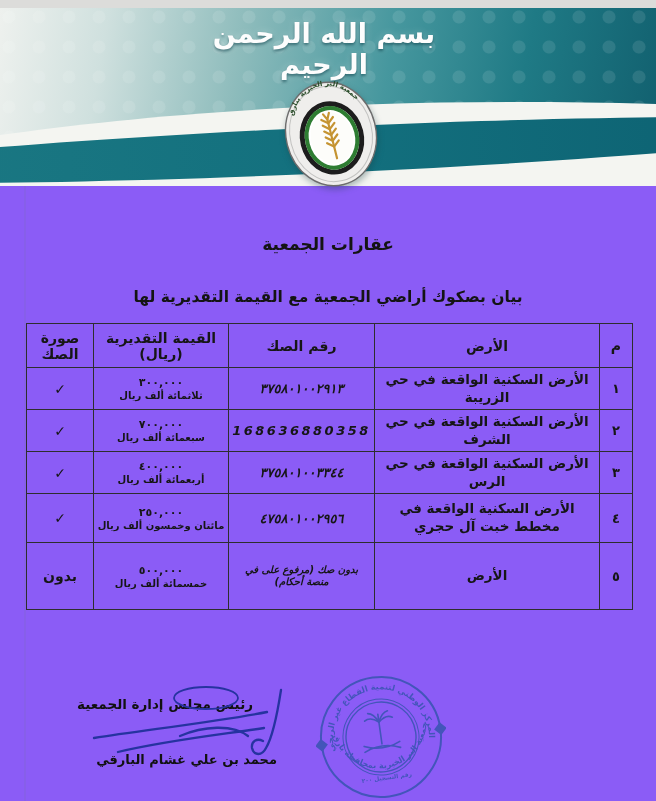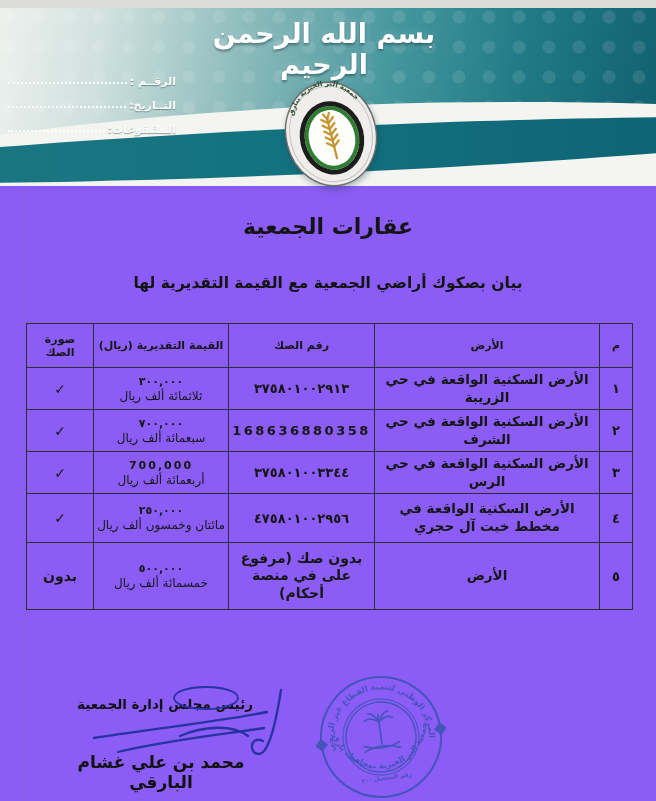--- a/index.html
+++ b/index.html
@@ -34,53 +34,53 @@
     text-shadow:0 1px 1px rgba(0,40,50,.5); }
   .hdr-left{ position:absolute; left:8px; top:56px; width:168px; direction:rtl; }
   .hdr-left .frow{ display:flex; align-items:flex-end; height:24px; }
   .hdr-left .flabel{ color:#fff; font-size:11px; font-weight:bold; white-space:nowrap;
     text-shadow:0 1px 1px rgba(70,90,90,.6); padding-left:3px; }
   .hdr-left .fdots{ flex:1; border-bottom:2px dotted rgba(255,255,255,.85); margin-bottom:4px; }
   .logo{ position:absolute; left:284px; top:70px; width:94px; height:112px; z-index:5;
     filter:drop-shadow(1px 3px 3px rgba(20,60,65,.35)); }
 
   
-  .doc-title{ position:absolute; top:206px; left:0; width:100%; text-align:center;
-    font-size:22px; font-weight:bold; color:#141414; letter-spacing:.5px; }
-  .doc-subtitle{ position:absolute; top:266px; left:0; width:100%; text-align:center;
+  .doc-title{ position:absolute; top:226px; left:0; width:100%; text-align:center;
+    font-size:17px; font-weight:bold; color:#141414; letter-spacing:.5px; }
+  .doc-subtitle{ position:absolute; top:280px; left:0; width:100%; text-align:center;
     font-size:15.5px; font-weight:bold; color:#141414; }
 
   
   table.props{
     position:absolute; top:315px; left:26px; width:606px;
     border-collapse:collapse; direction:rtl; table-layout:fixed;
   }
   table.props th, table.props td{
     border:1.6px solid #2e2e2e; text-align:center; vertical-align:middle;
     color:#161616; padding:2px 3px; overflow:hidden;
   }
-  table.props th{ font-size:11px; font-weight:bold; height:44px; }
+  table.props th{ font-size:14px; font-weight:bold; height:44px; }
   .col-no{ width:33px; } .col-land{ width:225px; } .col-deed{ width:146px; }
   .col-value{ width:135px; } .col-copy{ width:67px; }
   td.no-cell{ font-size:13px; font-weight:bold; }
   td.land-cell{ font-size:13.5px; font-weight:bold; line-height:1.3; }
-  td.deed-cell{ font-size:13px; font-weight:bold; letter-spacing:2.5px; }
-  td.deed-cell.small{ font-size:14px; letter-spacing:0; line-height:1.25; }
+  td.deed-cell{ font-size:13px; font-weight:bold; letter-spacing:2.5px;font-style:italic; }
+  td.deed-cell.small{ font-size:10px; letter-spacing:0; line-height:1.25; }
   td.value-cell .vnum{ font-size:11px; font-weight:bold; letter-spacing:2px; }
-  td.value-cell .vwords{ font-size:12px; font-weight:normal; margin-top:1px; }
+  td.value-cell .vwords{ font-size:10px; font-weight:bold; margin-top:1px; }
   td.copy-cell{ font-size:14px; font-weight:bold; }
   tr.r1 td,tr.r2 td,tr.r3 td{ height:42px; }
   tr.r4 td{ height:49px; }
   tr.r5 td{ height:67px; }
 
   
   .sig-title{ position:absolute; top:688px; left:60px; width:210px; text-align:center;
     font-size:13.5px; font-weight:bold; color:#111; z-index:2; }
-  .sig-name{ position:absolute; top:744px; left:45px; width:232px; text-align:center;
-    font-size:17px; font-weight:bold; color:#111; z-index:2; }
+  .sig-name{ position:absolute; top:744px; left:45px; width:232px; 
+    font-size:13px; font-weight:bold; color:#111; z-index:2; }
   .sig-scribble{ position:absolute; top:678px; left:88px; width:205px; height:78px; z-index:3; }
   .stamp{ position:absolute; top:664px; left:316px; width:130px; height:130px; opacity:.92; }
 </style>
 </head>
 <body>
 
 <div class="page">
   <div class="fold-line"></div>
 
   <div class="header">
@@ -92,34 +92,20 @@
           <stop offset="1" stop-color="#0b5e6f"></stop>
         </linearGradient>
       </defs>
       <path d="M0,127 C150,106 360,88 656,96 L656,178 L0,178 Z" fill="#f4f5f1"></path>
       <ellipse cx="330" cy="142" rx="525" ry="23" fill="url(#lensG)" transform="rotate(-2.6 330 142)"></ellipse>
     </svg>
 
     <div class="bismillah">بسم الله الرحمن الرحيم</div>
 
 
-    <div class="hdr-left">
-      <div class="frow">
-        <span class="flabel">الرقــم :</span>
-        <span class="fdots"></span>
-      </div>
-      <div class="frow">
-        <span class="flabel">التــاريخ:</span>
-        <span class="fdots"></span>
-      </div>
-      <div class="frow">
-        <span class="flabel">المشفوعات:</span>
-        <span class="fdots"></span>
-      </div>
-    </div>
   </div>
 
   <svg class="logo" viewBox="0 0 94 110">
     <g transform="rotate(-14 47 55)">
       <ellipse cx="47" cy="55" rx="45" ry="52" fill="#efeeec" stroke="#6d6d6d" stroke-width="1.4"></ellipse>
       <ellipse cx="47" cy="55" rx="41" ry="48" fill="none" stroke="#c2c2c0" stroke-width="1"></ellipse>
       <path id="logoArc" d="M 13,66 A 37,43 0 1 1 81,66" fill="none"></path>
       <text font-size="7" font-weight="bold" fill="#2a4d2a">
         <textPath href="#logoArc" startOffset="50%" text-anchor="middle">جمعية البر الخيرية ببارق</textPath>
       </text>
@@ -179,21 +165,21 @@
         <div class="vwords">سبعمائة ألف ريال</div>
       </td>
       <td class="copy-cell">✓</td>
     </tr>
 
     <tr class="r3">
       <td class="no-cell">٣</td>
       <td class="land-cell">الأرض السكنية الواقعة في حي الرس</td>
       <td class="deed-cell">٣٧٥٨٠١٠٠٣٣٤٤</td>
       <td class="value-cell">
-        <div class="vnum">700,000</div>
+        <div class="vnum">٤٠٠,٠٠٠</div>
         <div class="vwords">أربعمائة ألف ريال</div>
       </td>
       <td class="copy-cell">✓</td>
     </tr>
 
     <tr class="r4">
       <td class="no-cell">٤</td>
       <td class="land-cell">الأرض السكنية الواقعة في مخطط خبت آل حجري</td>
       <td class="deed-cell">٤٧٥٨٠١٠٠٢٩٥٦</td>
       <td class="value-cell">

